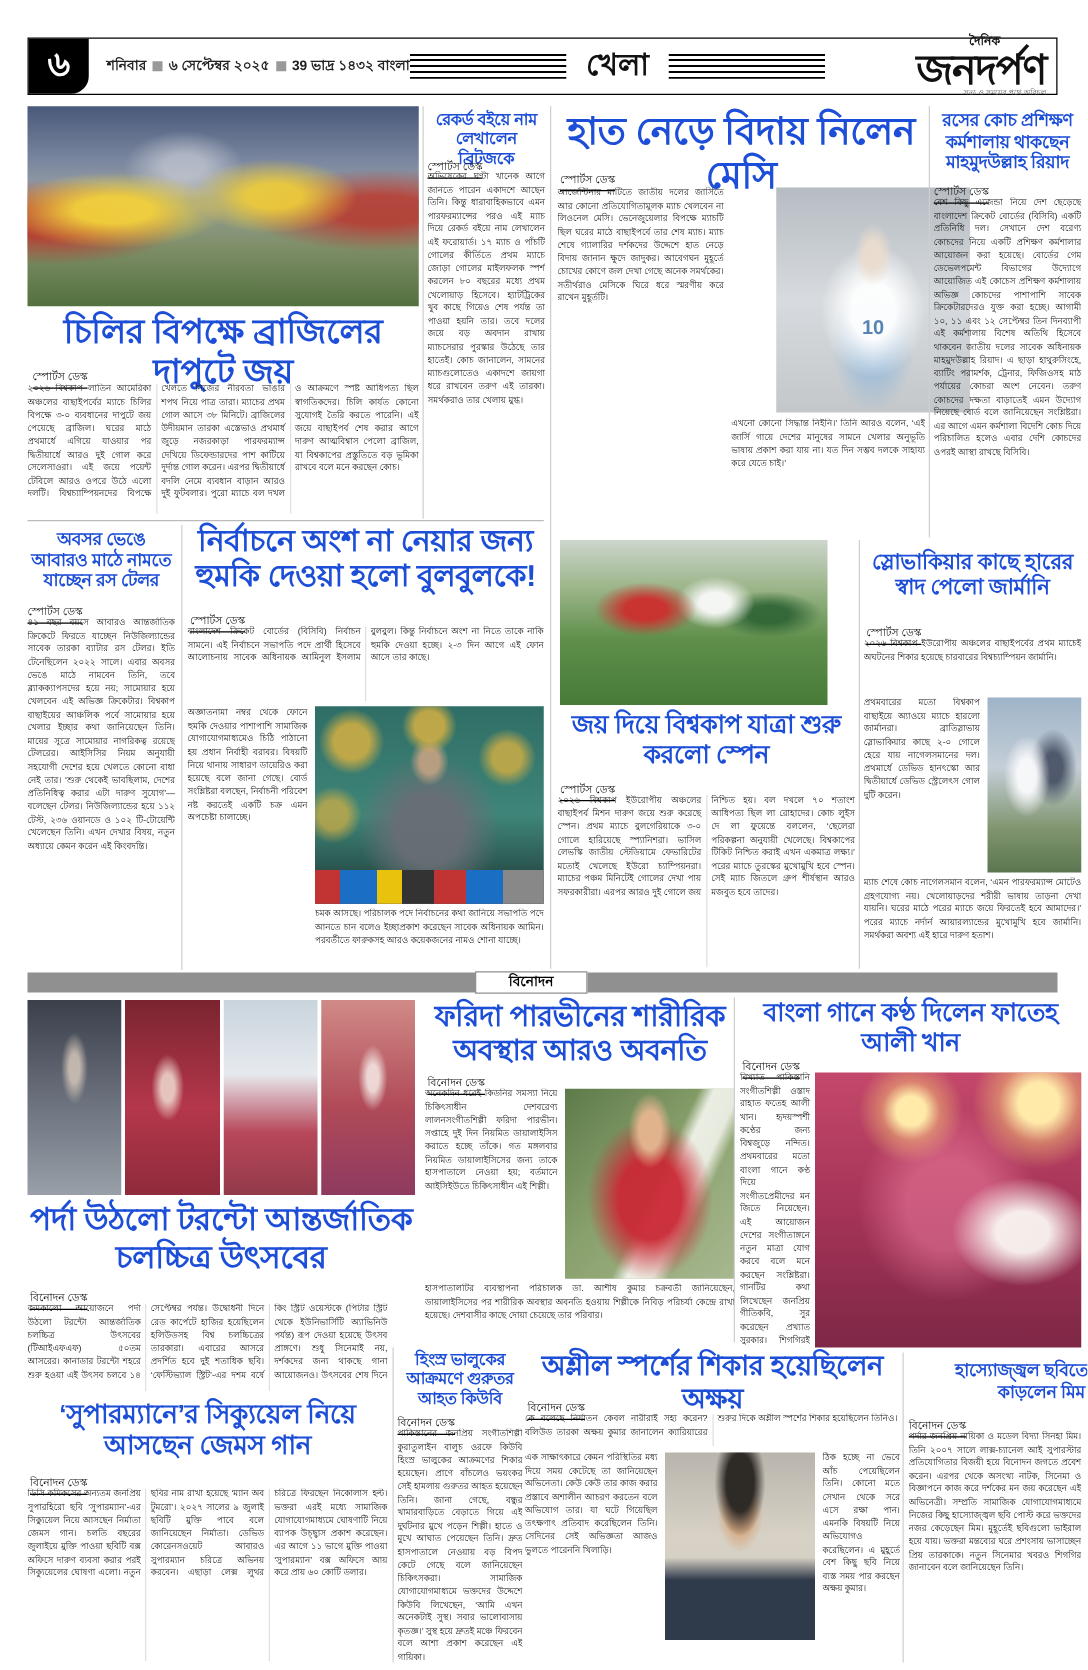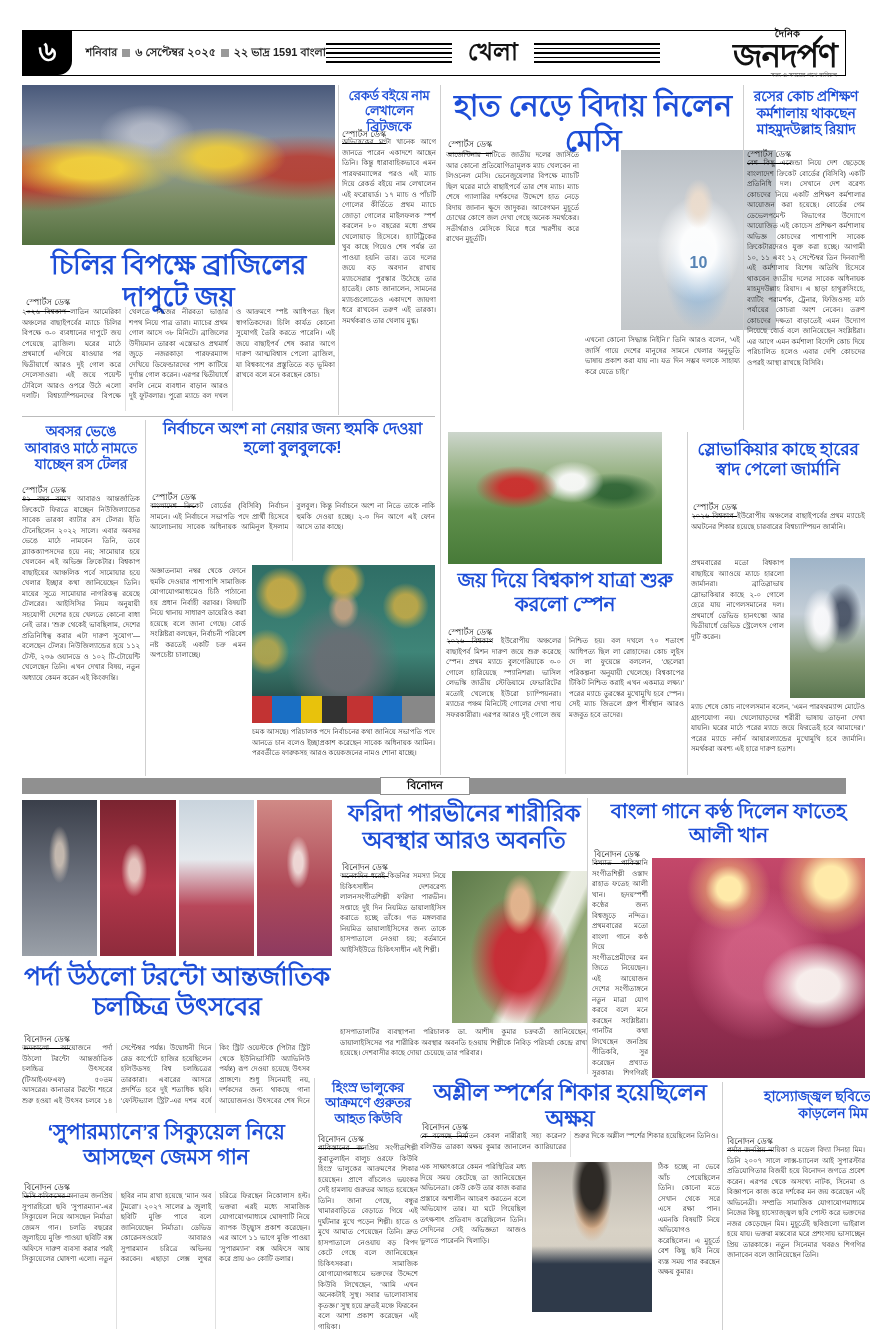--- a/index.html
+++ b/index.html
@@ -104,21 +104,21 @@
              font-size:11px;font-weight:bold;color:#000;}
 </style>
 </head>
 <body>
 
 <div class="page">
 
   <div class="abs header-box">
     <div class="pageno">৬</div>
     <div class="dateline">
-      <span>শনিবার</span><span class="sq"></span><span>৬ সেপ্টেম্বর ২০২৫</span><span class="sq"></span><span>২২ ভাদ্র 1591 বাংলা</span>
+      <span>শনিবার</span><span class="sq"></span><span>৬ সেপ্টেম্বর ২০২৫</span><span class="sq"></span><span>39 ভাদ্র ১৪৩২ বাংলা</span>
     </div>
     <div class="spacer"></div>
     <div class="linestack"></div>
     <div class="section-label">খেলা</div>
     <div class="linestack"></div>
     <div class="masthead">
       <div class="mh-top">দৈনিক</div>
       <div class="mh-name">জনদর্পণ</div>
       <div class="mh-tag">সত্য ও সময়ের পথে অবিচল</div>
     </div>
@@ -130,21 +130,21 @@
   <div class="abs bodytext cols3" style="left:22px;top:307px;width:313px;height:104px;">২০২৬ বিশ্বকাপ লাতিন আমেরিকা অঞ্চলের বাছাইপর্বের ম্যাচে চিলির বিপক্ষে ৩-০ ব্যবধানের দাপুটে জয় পেয়েছে ব্রাজিল। ঘরের মাঠে প্রথমার্ধে এগিয়ে যাওয়ার পর দ্বিতীয়ার্ধে আরও দুই গোল করে সেলেসাওরা। এই জয়ে পয়েন্ট টেবিলে আরও ওপরে উঠে এলো দলটি। বিশ্বচ্যাম্পিয়নদের বিপক্ষে খেলতে নিজের নীরবতা ভাঙার শপথ নিয়ে পাত্র তারা। ম্যাচের প্রথম গোল আসে ৩৮ মিনিটে। ব্রাজিলের উদীয়মান তারকা এস্তেভাও প্রথমার্ধ জুড়ে নজরকাড়া পারফরম্যান্স দেখিয়ে ডিফেন্ডারদের পাশ কাটিয়ে দুর্দান্ত গোল করেন। এরপর দ্বিতীয়ার্ধে বদলি নেমে ব্যবধান বাড়ান আরও দুই ফুটবলার। পুরো ম্যাচে বল দখল ও আক্রমণে স্পষ্ট আধিপত্য ছিল স্বাগতিকদের। চিলি কার্যত কোনো সুযোগই তৈরি করতে পারেনি। এই জয়ে বাছাইপর্ব শেষ করার আগে দারুণ আত্মবিশ্বাস পেলো ব্রাজিল, যা বিশ্বকাপের প্রস্তুতিতে বড় ভূমিকা রাখবে বলে মনে করছেন কোচ।</div>
 
   <div class="abs hrule" style="left:22px;top:416px;width:413px;"></div>
 
   <div class="abs headline" style="left:22px;top:423px;width:118px;font-size:14px;">অবসর ভেঙে আবারও মাঠে নামতে যাচ্ছেন রস টেলর</div>
   <div class="abs" style="left:22px;top:479px;"><span class="byline">স্পোর্টস ডেস্ক</span></div>
   <div class="abs bodytext" style="left:22px;top:494px;width:118px;height:280px;">৪১ বছর বয়সে আবারও আন্তর্জাতিক ক্রিকেটে ফিরতে যাচ্ছেন নিউজিল্যান্ডের সাবেক তারকা ব্যাটার রস টেলর। ইতি টেনেছিলেন ২০২২ সালে। এবার অবসর ভেঙে মাঠে নামবেন তিনি, তবে ব্ল্যাকক্যাপসদের হয়ে নয়; সামোয়ার হয়ে খেলবেন এই অভিজ্ঞ ক্রিকেটার। বিশ্বকাপ বাছাইয়ের আঞ্চলিক পর্বে সামোয়ার হয়ে খেলার ইচ্ছার কথা জানিয়েছেন তিনি। মায়ের সূত্রে সামোয়ার নাগরিকত্ব রয়েছে টেলরের। আইসিসির নিয়ম অনুযায়ী সহযোগী দেশের হয়ে খেলতে কোনো বাধা নেই তার। ‘শুরু থেকেই ভাবছিলাম, দেশের প্রতিনিধিত্ব করার এটা দারুণ সুযোগ’— বলেছেন টেলর। নিউজিল্যান্ডের হয়ে ১১২ টেস্ট, ২৩৬ ওয়ানডে ও ১০২ টি-টোয়েন্টি খেলেছেন তিনি। এখন দেখার বিষয়, নতুন অধ্যায়ে কেমন করেন এই কিংবদন্তি।</div>
 
   <div class="abs vrule" style="left:145px;top:420px;height:356px;"></div>
 
-  <div class="abs headline" style="left:150px;top:420px;width:285px;font-size:16px;">নির্বাচনে অংশ না নেয়ার জন্য হুমকি দেওয়া হলো বুলবুলকে!</div>
+  <div class="abs headline" style="left:150px;top:420px;width:285px;font-size:24px;">নির্বাচনে অংশ না নেয়ার জন্য হুমকি দেওয়া হলো বুলবুলকে!</div>
   <div class="abs" style="left:152px;top:486px;"><span class="byline">স্পোর্টস ডেস্ক</span></div>
   <div class="abs bodytext cols2" style="left:150px;top:501px;width:285px;height:60px;">বাংলাদেশ ক্রিকেট বোর্ডের (বিসিবি) নির্বাচন সামনে। এই নির্বাচনে সভাপতি পদে প্রার্থী হিসেবে আলোচনায় সাবেক অধিনায়ক আমিনুল ইসলাম বুলবুল। কিন্তু নির্বাচনে অংশ না নিতে তাকে নাকি হুমকি দেওয়া হচ্ছে। ২-৩ দিন আগে এই ফোন আসে তার কাছে।</div>
   <div class="abs bodytext" style="left:150px;top:566px;width:96px;height:208px;">অজ্ঞাতনামা নম্বর থেকে ফোনে হুমকি দেওয়ার পাশাপাশি সামাজিক যোগাযোগমাধ্যমেও চিঠি পাঠানো হয় প্রধান নির্বাহী বরাবর। বিষয়টি নিয়ে থানায় সাধারণ ডায়েরিও করা হয়েছে বলে জানা গেছে। বোর্ড সংশ্লিষ্টরা বলছেন, নির্বাচনী পরিবেশ নষ্ট করতেই একটি চক্র এমন অপচেষ্টা চালাচ্ছে।</div>
   <div class="abs photo press-photo" style="left:252px;top:565px;width:183px;height:158px;"></div>
   <div class="abs bodytext" style="left:252px;top:727px;width:183px;height:47px;">চমক আসছে। পরিচালক পদে নির্বাচনের কথা জানিয়ে সভাপতি পদে আনতে চান বলেও ইচ্ছাপ্রকাশ করেছেন সাবেক অধিনায়ক আমিন। পরবর্তীতে ফারুকসহ আরও কয়েকজনের নামও শোনা যাচ্ছে।</div>
 
   <div class="abs vrule" style="left:338px;top:85px;height:330px;"></div>
 
   <div class="abs headline" style="left:342px;top:88px;width:94px;font-size:13px;">রেকর্ড বইয়ে নাম লেখালেন ব্রিটজকে</div>
   <div class="abs" style="left:342px;top:123px;"><span class="byline">স্পোর্টস ডেস্ক</span></div>

